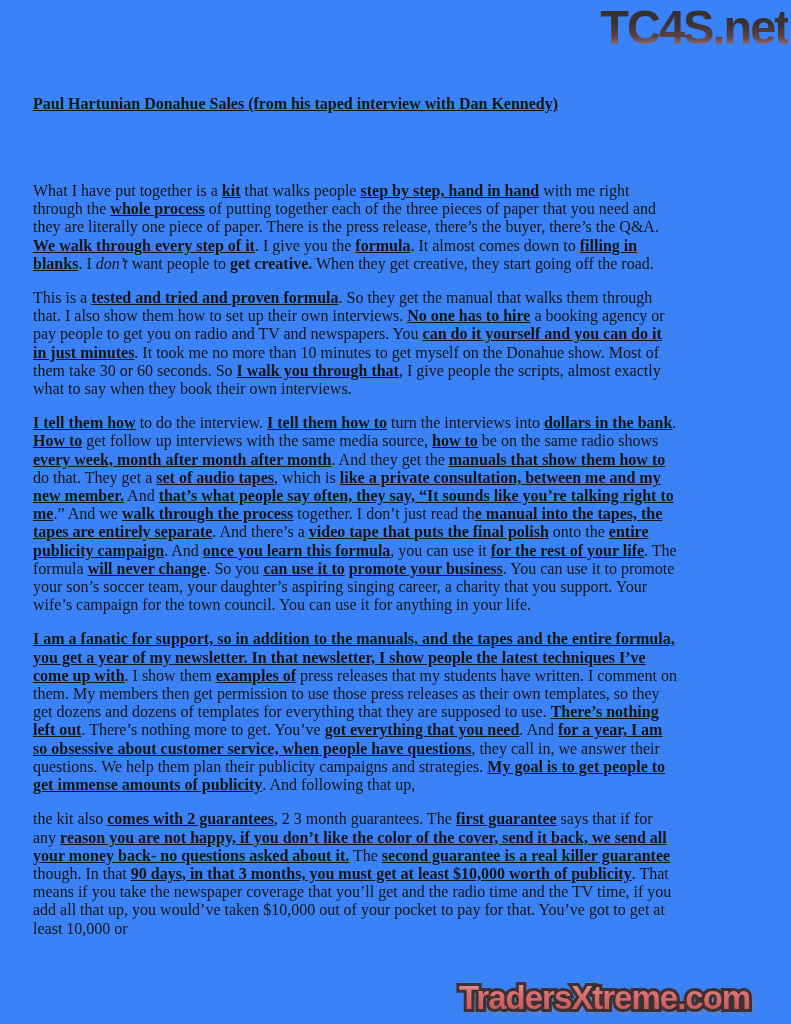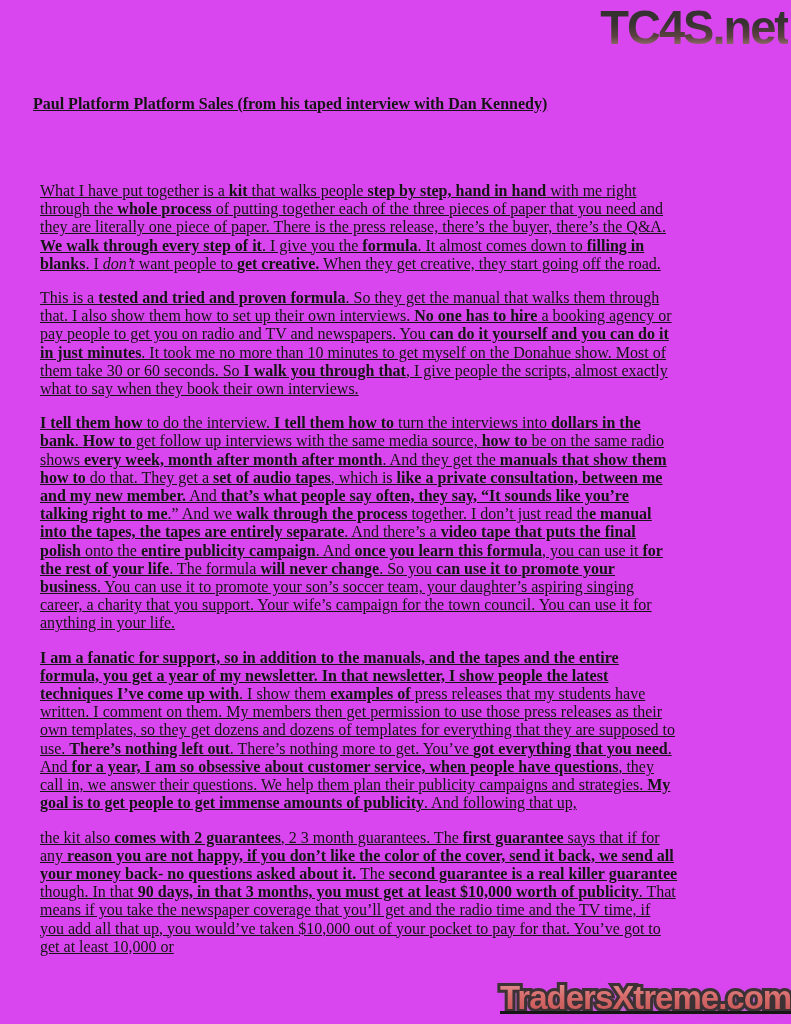--- a/index.html
+++ b/index.html
@@ -1,19 +1,19 @@
 <!DOCTYPE html>
 <html><head>
 <meta charset="utf-8">
 <style>
   html,body{margin:0;padding:0;background:#ffffff;}
   .page{
     position:relative;
     width:791px;height:1024px;
-    background:#d946ef;
+    background:#3b82f6;
     overflow:hidden;
     font-family:"Liberation Serif", serif;
     color:#151515;
   }
   
   .logo-tc4s{
     position:absolute;top:1px;right:3px;
     font-family:"Liberation Sans", sans-serif;
     font-weight:700;font-size:47px;line-height:49px;
     letter-spacing:-2px;
@@ -29,21 +29,21 @@
     font-size:16px;font-weight:bold;line-height:19px;
     text-decoration:underline;
     white-space:nowrap;
   }
   
   .doc-body{
     position:absolute;left:33px;top:182px;width:645px;
     font-size:16px;line-height:18.2px;
     text-align:left;
   }
-  .doc-body p{margin:0 0 16px 7px;text-decoration:underline;}
+  .doc-body p{margin:0 0 16px 0;}
   .b{font-weight:bold;}
   .u{text-decoration:underline;}
   .i{font-style:italic;}
   
   .watermark{
     position:absolute;left:252px;top:486px;
     font-family:"Liberation Sans", sans-serif;
     font-weight:900;font-size:46px;line-height:56px;
     letter-spacing:0;
     white-space:nowrap;
@@ -55,26 +55,25 @@
     text-shadow:4px 5px 3px rgba(90,85,85,0.55), -2px -2px 2px rgba(190,190,190,0.4);
   }
   .wm-fill{
     position:relative;
     background:linear-gradient(180deg,#ef6a6a 0%,#da3434 40%,#c01f23 70%,#a81a1e 100%);
     -webkit-background-clip:text;background-clip:text;
     color:transparent;
   }
   
   .logo-traders{
-    position:absolute;left:500px;top:980px;
+    position:absolute;left:459px;top:980px;
     font-family:"Liberation Sans", sans-serif;
     font-weight:700;font-size:33px;line-height:36px;
     letter-spacing:-1px;
     white-space:nowrap;
-    text-decoration:underline;
   }
   .tx-outline{
     position:absolute;left:0;top:0;
     color:#3c3134;
     -webkit-text-stroke:6px #3c3134;
     text-shadow:0 0 5px rgba(150,150,150,0.8), 3px 4px 5px rgba(140,140,140,0.8);
   }
   .tx-fill{
     position:relative;
     background:linear-gradient(180deg,#e59a9a 0%,#d86c6c 45%,#c65252 100%);
@@ -82,21 +81,21 @@
     color:transparent;
   }
 </style>
 </head>
 <body>
 
 <div class="page">
 
   <div class="logo-tc4s">TC4S.net</div>
 
-  <h1 class="doc-title">Paul Platform Platform Sales (from his taped interview with Dan Kennedy)</h1>
+  <h1 class="doc-title">Paul Hartunian Donahue Sales (from his taped interview with Dan Kennedy)</h1>
 
   <div class="doc-body">
       <p><span>What I have put together is a </span><span class="b u">kit</span><span> that walks people </span><span class="b u">step by step, hand in hand</span><span> with me right through the </span><span class="b u">whole process</span><span> of putting together each of the three pieces of paper that you need and they are literally one piece of paper. There is the press release, there’s the buyer, there’s the Q&amp;A. </span><span class="b u">We walk through every step of it</span><span>. I give you the </span><span class="b u">formula</span><span>. It almost comes down to </span><span class="b u">filling in blanks</span><span>. I </span><span class="i">don’t</span><span> want people to </span><span class="b">get creative.</span><span> When they get creative, they start going off the road.</span></p>
       <p><span>This is a </span><span class="b u">tested and tried and proven formula</span><span>. So they get the manual that walks them through that. I also show them how to set up their own interviews. </span><span class="b u">No one has to hire</span><span> a booking agency or pay people to get you on radio and TV and newspapers. You </span><span class="b u">can do it yourself and you can do it in just minutes</span><span>. It took me no more than 10 minutes to get myself on the Donahue show. Most of them take 30 or 60 seconds. So </span><span class="b u">I walk you through that</span><span>, I give people the scripts, almost exactly what to say when they book their own interviews.</span></p>
       <p><span class="b u">I tell them how</span><span> to do the interview. </span><span class="b u">I tell them how to</span><span> turn the interviews into </span><span class="b u">dollars in the bank</span><span>. </span><span class="b u">How to</span><span> get follow up interviews with the same media source, </span><span class="b u">how to</span><span> be on the same radio shows </span><span class="b u">every week, month after month after month</span><span>. And they get the </span><span class="b u">manuals that show them how to</span><span> do that. They get a </span><span class="b u">set of audio tapes</span><span>, which is </span><span class="b u">like a private consultation, between me and my new member.</span><span> And </span><span class="b u">that’s what people say often, they say, “It sounds like you’re talking right to me</span><span>.” And we </span><span class="b u">walk through the process</span><span> together. I don’t just read th</span><span class="b u">e manual into the tapes, the tapes are entirely separate</span><span>. And there’s a </span><span class="b u">video tape that puts the final polish</span><span> onto the </span><span class="b u">entire publicity campaign</span><span>. And </span><span class="b u">once you learn this formula</span><span>, you can use it </span><span class="b u">for the rest of your life</span><span>. The formula </span><span class="b u">will never change</span><span>. So you </span><span class="b u">can use it to</span><span> </span><span class="b u">promote your business</span><span>. You can use it to promote your son’s soccer team, your daughter’s aspiring singing career, a charity that you support. Your wife’s campaign for the town council. You can use it for anything in your life.</span></p>
       <p><span class="b u">I am a fanatic for support, so in addition to the manuals, and the tapes and the entire formula, you get a year of my newsletter. In that newsletter, I show people the latest techniques I’ve come up with</span><span>. I show them </span><span class="b u">examples of</span><span> press releases that my students have written. I comment on them. My members then get permission to use those press releases as their own templates, so they get dozens and dozens of templates for everything that they are supposed to use. </span><span class="b u">There’s nothing left out</span><span>. There’s nothing more to get. You’ve </span><span class="b u">got everything that you need</span><span>. And </span><span class="b u">for a year, I am so obsessive about customer service, when people have questions</span><span>, they call in, we answer their questions. We help them plan their publicity campaigns and strategies. </span><span class="b u">My goal is to get people to get immense amounts of publicity</span><span>. And following that up,</span></p>
       <p><span>the kit also </span><span class="b u">comes with 2 guarantees</span><span>, 2 3 month guarantees. The </span><span class="b u">first guarantee</span><span> says that if for any </span><span class="b u">reason you are not happy, if you don’t like the color of the cover, send it back, we send all your money back- no questions asked about it.</span><span> The </span><span class="b u">second guarantee is a real killer guarantee</span><span> though. In that </span><span class="b u">90 days, in that 3 months, you must get at least $10,000 worth of publicity</span><span>. That means if you take the newspaper coverage that you’ll get and the radio time and the TV time, if you add all that up, you would’ve taken $10,000 out of your pocket to pay for that. You’ve got to get at least 10,000 or</span></p>
     </div>
 
 

